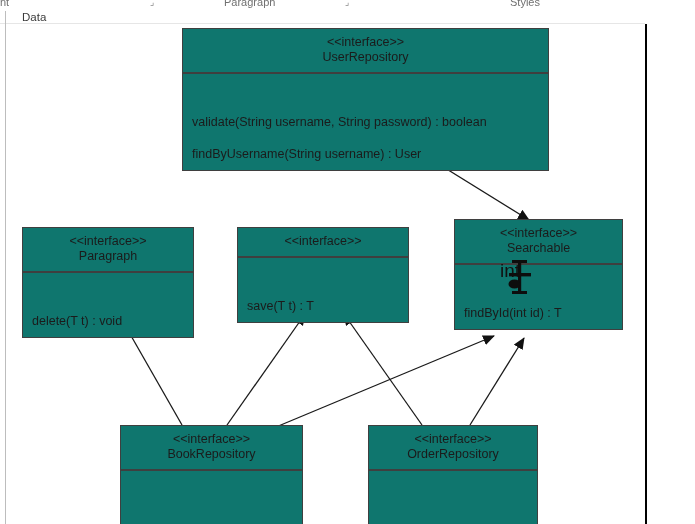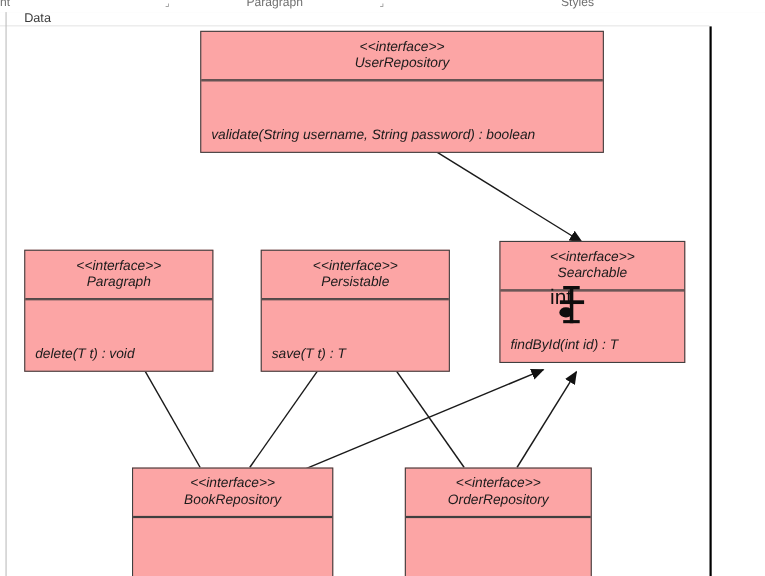--- a/index.html
+++ b/index.html
@@ -72,24 +72,23 @@
     position: absolute;
     left: 22px; top: 0px;
     font-size: 11.5px;
     color: #3b3b3b;
     white-space: nowrap;
   }
 
   
   .uml-box {
     position: absolute;
-    background: #fca5a5;
+    background: #0f766e;
     border: 1.4px solid #3f3f3f;
     box-sizing: border-box;
-    font-style: italic;
   }
   .uml-header {
     text-align: center;
     font-size: 12.5px;
     color: #1b1b1b;
     line-height: 15px;
     padding: 6px 4px 7px 4px;
     box-sizing: border-box;
   }
   .uml-sep {
@@ -179,38 +178,38 @@
     </svg>
 
     <div class="uml-box" style="left:182px; top:17px; width:367px;">
       <div class="uml-header">
         <div>&lt;&lt;interface&gt;&gt;</div>
         <div>UserRepository</div>
       </div>
       <div class="uml-sep"></div>
       <div class="uml-body">
         <div class="uml-member">validate(String username, String password) : boolean</div>
+        <div class="uml-member">findByUsername(String username) : User</div>
       </div>
     </div>
 
     <div class="uml-box" style="left:22px; top:216px; width:172px;">
       <div class="uml-header">
         <div>&lt;&lt;interface&gt;&gt;</div>
         <div>Paragraph</div>
       </div>
       <div class="uml-sep"></div>
       <div class="uml-body">
         <div class="uml-member">delete(T t) : void</div>
       </div>
     </div>
 
     <div class="uml-box" style="left:237px; top:216px; width:172px;">
       <div class="uml-header">
         <div>&lt;&lt;interface&gt;&gt;</div>
-        <div>Persistable</div>
       </div>
       <div class="uml-sep"></div>
       <div class="uml-body">
         <div class="uml-member">save(T t) : T</div>
       </div>
     </div>
 
     <div class="uml-box" style="left:454px; top:208px; width:169px;">
       <div class="uml-header">
         <div>&lt;&lt;interface&gt;&gt;</div>

